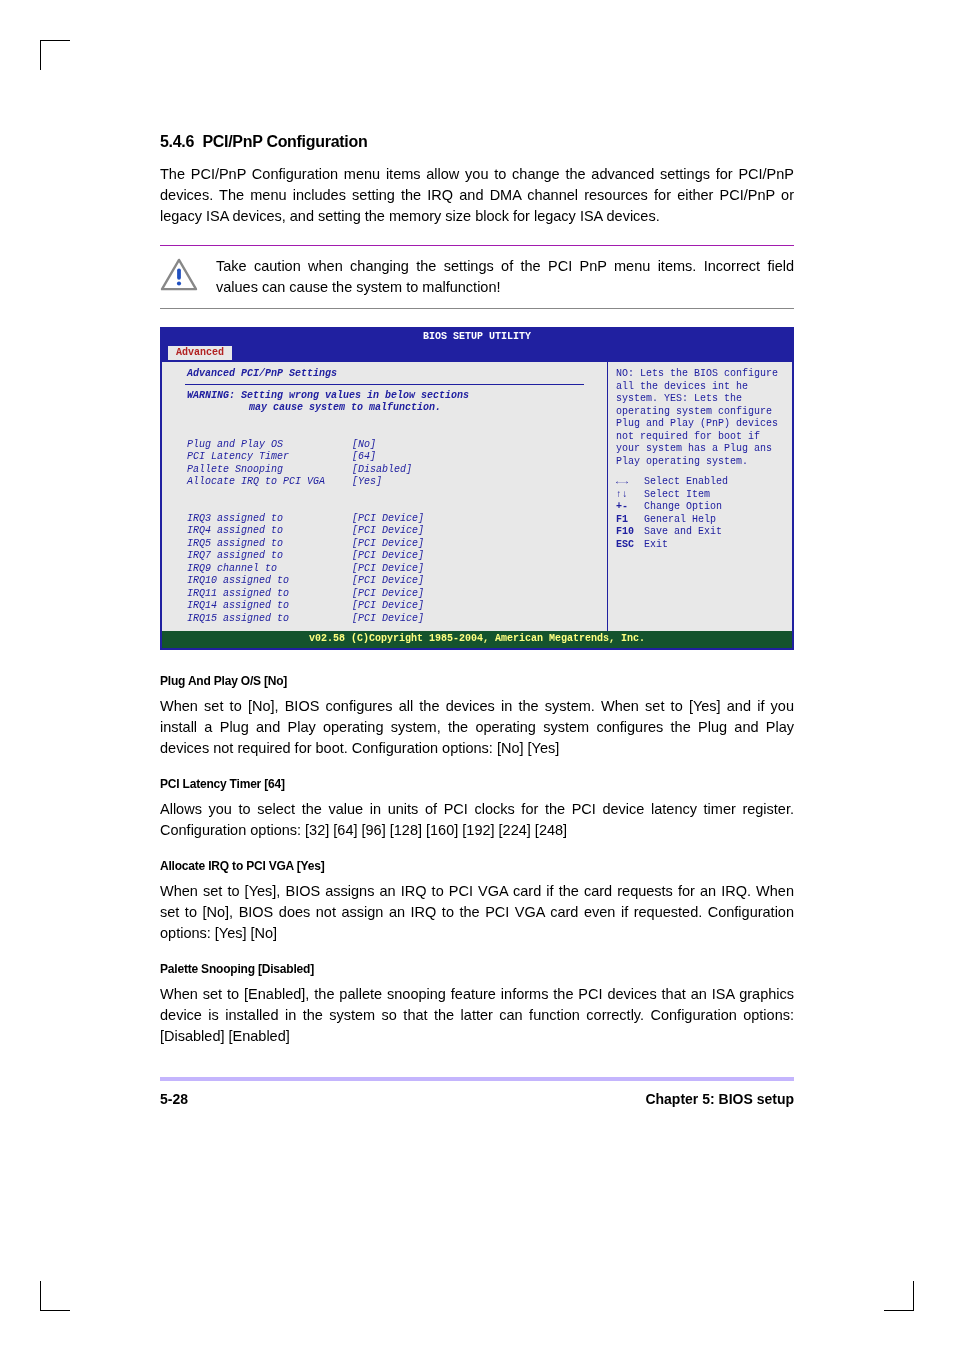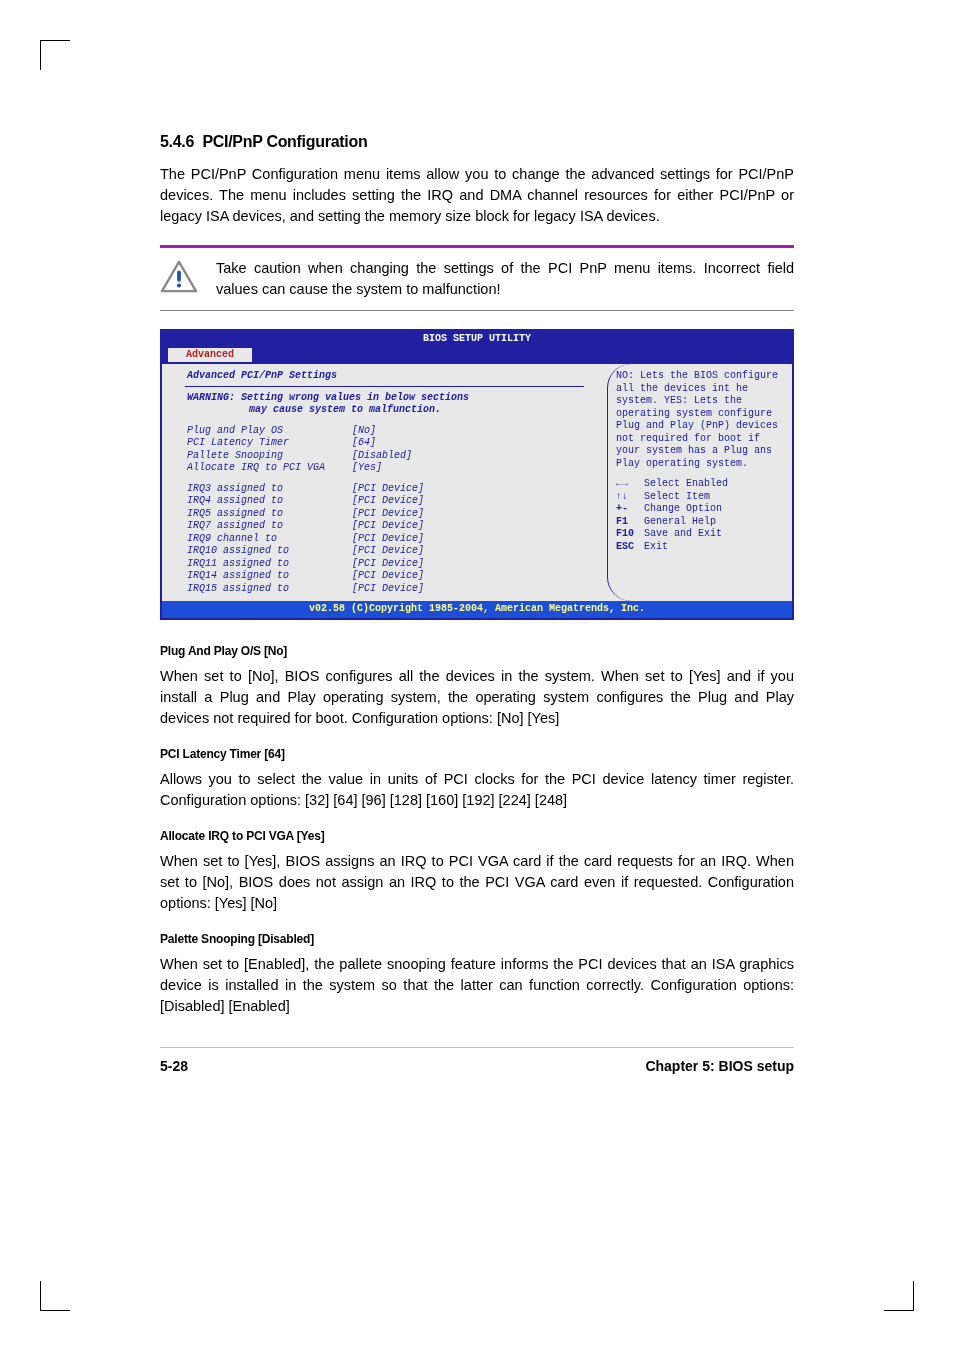--- a/index.html
+++ b/index.html
@@ -55,21 +55,21 @@
     .intro-text {
       font-size: 14.5px;
       line-height: 1.45;
       margin-bottom: 18px;
       text-align: justify;
     }
     .caution-box {
       display: flex;
       align-items: flex-start;
       gap: 18px;
-      border-top: 3px solid #a21caf;
+      border-top: 1px solid #a21caf;
       border-bottom: 1px solid #888;
       padding: 10px 0;
       margin-bottom: 18px;
     }
     .caution-icon {
       width: 38px;
       height: 34px;
       flex-shrink: 0;
       margin-top: 2px;
     }
@@ -95,21 +95,21 @@
       font-size: 10px;
     }
     .bios-tab-row {
       background: #2020a0;
       padding: 0 6px 2px 6px;
     }
     .bios-tab {
       background: #e8e8e8;
       color: #b22222;
       font-weight: bold;
-      padding: 1px 18px;
+      padding: 1px 8px;
       display: inline-block;
     }
     .bios-body {
       display: flex;
     }
     .bios-main {
       flex: 1;
       padding: 6px 25px;
       color: #2020a0;
       position: relative;
@@ -119,40 +119,39 @@
       font-weight: bold;
     }
     .bios-divider {
       border-top: 1px solid #2020a0;
       margin: 3px -2px 5px -2px;
     }
     .bios-warning {
       font-weight: bold;
     }
     .bios-settings {
-      margin-top: 8px;
+      margin-top: 24px;
     }
     .bios-row {
       display: flex;
     }
     .bios-label {
       width: 165px;
     }
     .bios-help {
       width: 185px;
       padding: 6px 8px;
       color: #2020a0;
       border-left: 1px solid #2020a0;
-      border-radius: 24px;
     }
     .bios-help-text {
       margin-bottom: 8px;
     }
     .bios-footer {
-      background: #1d4ed8;
+      background: #14532d;
       color: #ffff80;
       text-align: center;
       font-weight: bold;
       font-size: 10px;
       padding: 2px 0;
     }
     h3.subsection {
       font-size: 12px;
       font-weight: bold;
       margin-bottom: 6px;
@@ -161,21 +160,21 @@
     }
     .subsection-text {
       font-size: 14.5px;
       line-height: 1.45;
       margin-bottom: 16px;
       text-align: justify;
     }
     .page-footer {
       display: flex;
       justify-content: space-between;
-      border-top: 1px solid #c4b5fd;
+      border-top: 4px solid #c4b5fd;
       padding-top: 8px;
       margin-top: 30px;
       font-weight: bold;
       font-size: 14px;
     }
     .nav-keys {
       font-weight: bold;
     }
   </style>
 </head>

